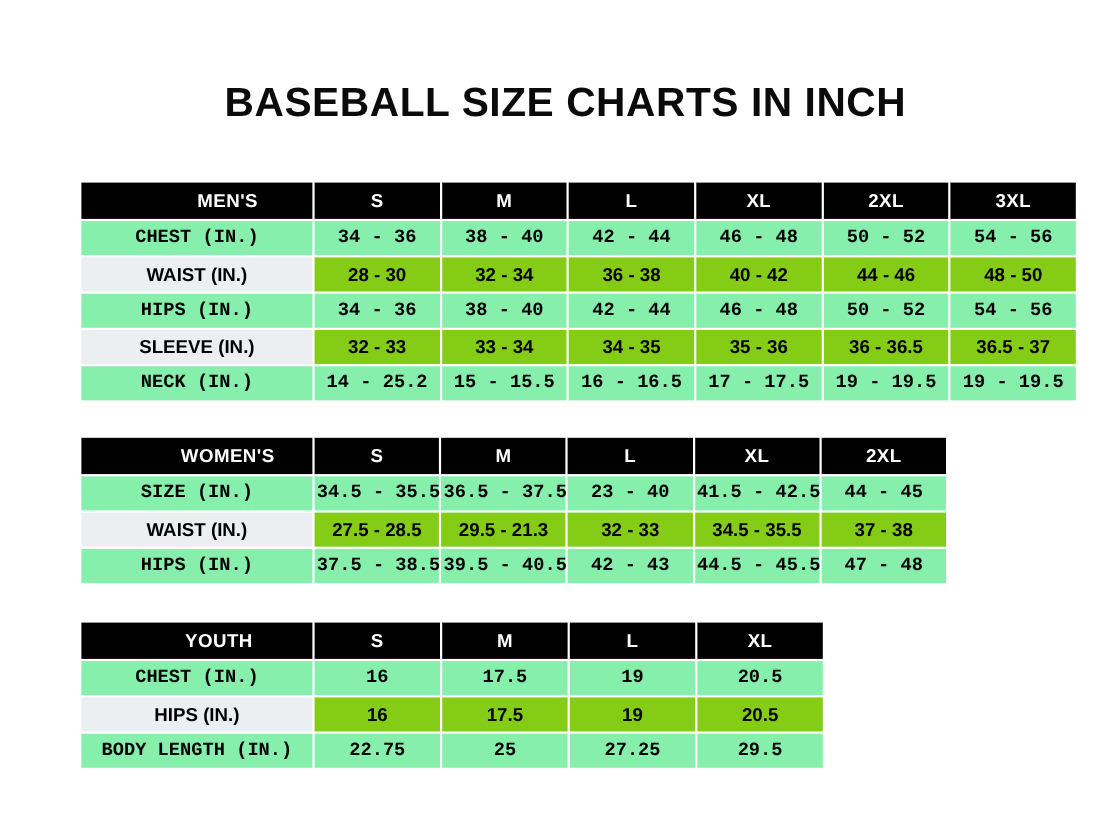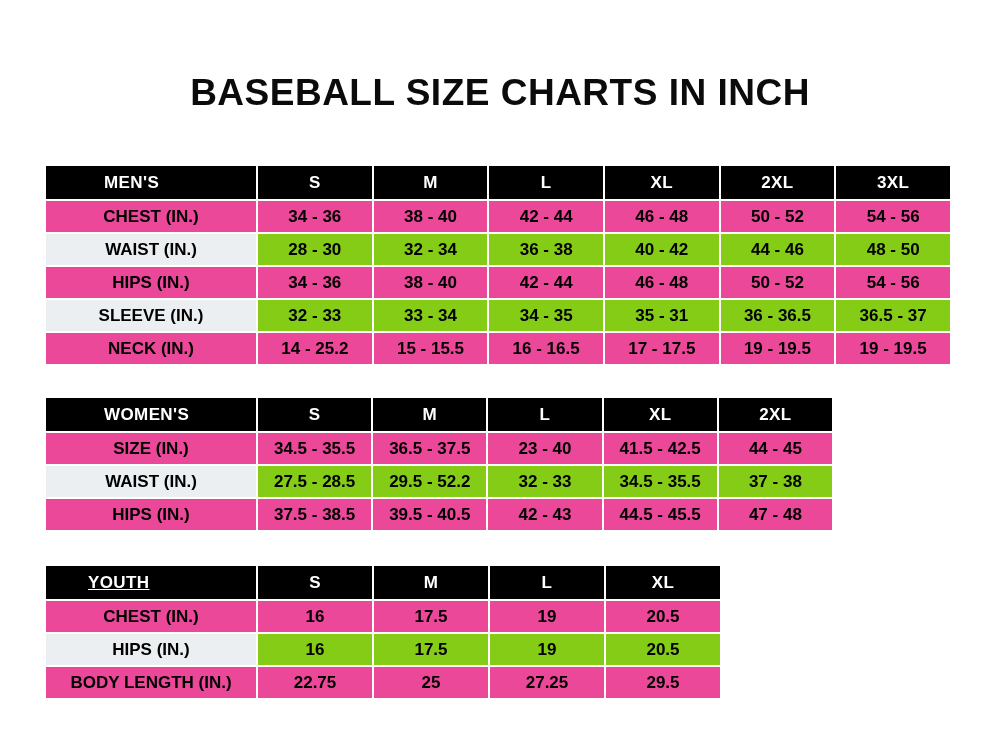--- a/index.html
+++ b/index.html
@@ -12,20 +12,21 @@
     background: #ffffff;
     font-family: "Liberation Sans", sans-serif;
     color: #000000;
     overflow: hidden;
   }
   .page {
     position: relative;
     width: 1000px;
     height: 752px;
     box-sizing: border-box;
+    padding-left: 28px;
   }
   .title {
     text-align: center;
     font-size: 37px;
     font-weight: bold;
     letter-spacing: 0.5px;
     margin: 0;
     padding-top: 72px;
     color: #0b0b0b;
   }
@@ -52,29 +53,29 @@
     white-space: nowrap;
   }
   thead th {
     background: #000000;
     color: #ffffff;
     font-size: 17px;
     letter-spacing: 0.4px;
     height: 33px;
   }
   thead th.rowlabel {
-    text-align: left;
+    text-align: center;
     padding-left: 58px;
   }
   thead th.rowlabel.youthlabel {
     padding-left: 42px;
-    text-decoration: underline;
   }
   tbody tr.odd td {
-    background: #ec4899;
+    background: #86efac;
+    font-family: Liberation Mono, monospace;
   }
   tbody tr.even td {
     background: #84cc16;
   }
   tbody td.rowlabel {
     background: #ffffff;
     font-weight: bold;
   }
   tbody tr.even td.rowlabel {
     background: #eceff1;
@@ -140,21 +141,21 @@
           <td>42 - 44</td>
           <td>46 - 48</td>
           <td>50 - 52</td>
           <td>54 - 56</td>
         </tr>
         <tr class="even">
           <td class="rowlabel">SLEEVE (IN.)</td>
           <td>32 - 33</td>
           <td>33 - 34</td>
           <td>34 - 35</td>
-          <td>35 - 31</td>
+          <td>35 - 36</td>
           <td>36 - 36.5</td>
           <td>36.5 - 37</td>
         </tr>
         <tr class="odd">
           <td class="rowlabel">NECK (IN.)</td>
           <td>14 - 25.2</td>
           <td>15 - 15.5</td>
           <td>16 - 16.5</td>
           <td>17 - 17.5</td>
           <td>19 - 19.5</td>
@@ -187,21 +188,21 @@
           <td class="rowlabel">SIZE (IN.)</td>
           <td>34.5 - 35.5</td>
           <td>36.5 - 37.5</td>
           <td>23 - 40</td>
           <td>41.5 - 42.5</td>
           <td>44 - 45</td>
         </tr>
         <tr class="even">
           <td class="rowlabel">WAIST (IN.)</td>
           <td>27.5 - 28.5</td>
-          <td>29.5 - 52.2</td>
+          <td>29.5 - 21.3</td>
           <td>32 - 33</td>
           <td>34.5 - 35.5</td>
           <td>37 - 38</td>
         </tr>
         <tr class="odd">
           <td class="rowlabel">HIPS (IN.)</td>
           <td>37.5 - 38.5</td>
           <td>39.5 - 40.5</td>
           <td>42 - 43</td>
           <td>44.5 - 45.5</td>

